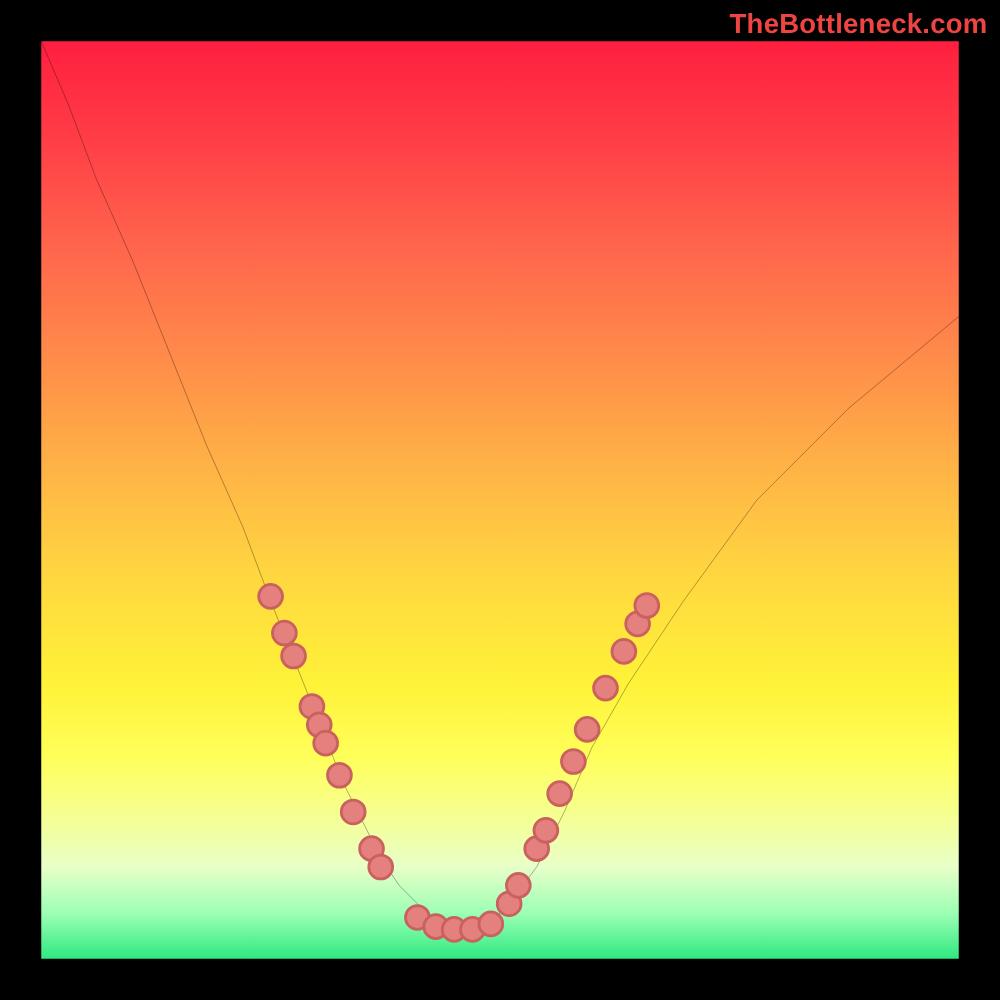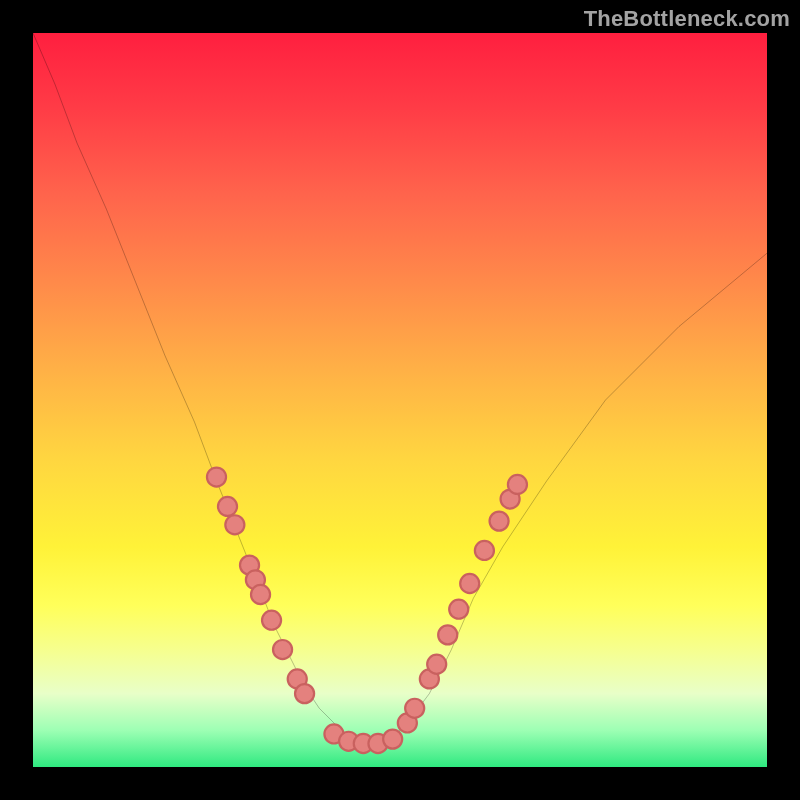--- a/index.html
+++ b/index.html
@@ -36,21 +36,21 @@
       #9dffb4 95%,
       #2fe980 100%
     );
   }
   .watermark {
     position: absolute;
     top: 6px;
     right: 10px;
     font-size: 22px;
     font-weight: 600;
-    color: #a3a3a3;
+    color: #ef4444;
     letter-spacing: 0.2px;
     user-select: none;
   }
   svg.curve {
     position: absolute;
     left: 0;
     top: 0;
     width: 734px;
     height: 734px;
     overflow: visible;

